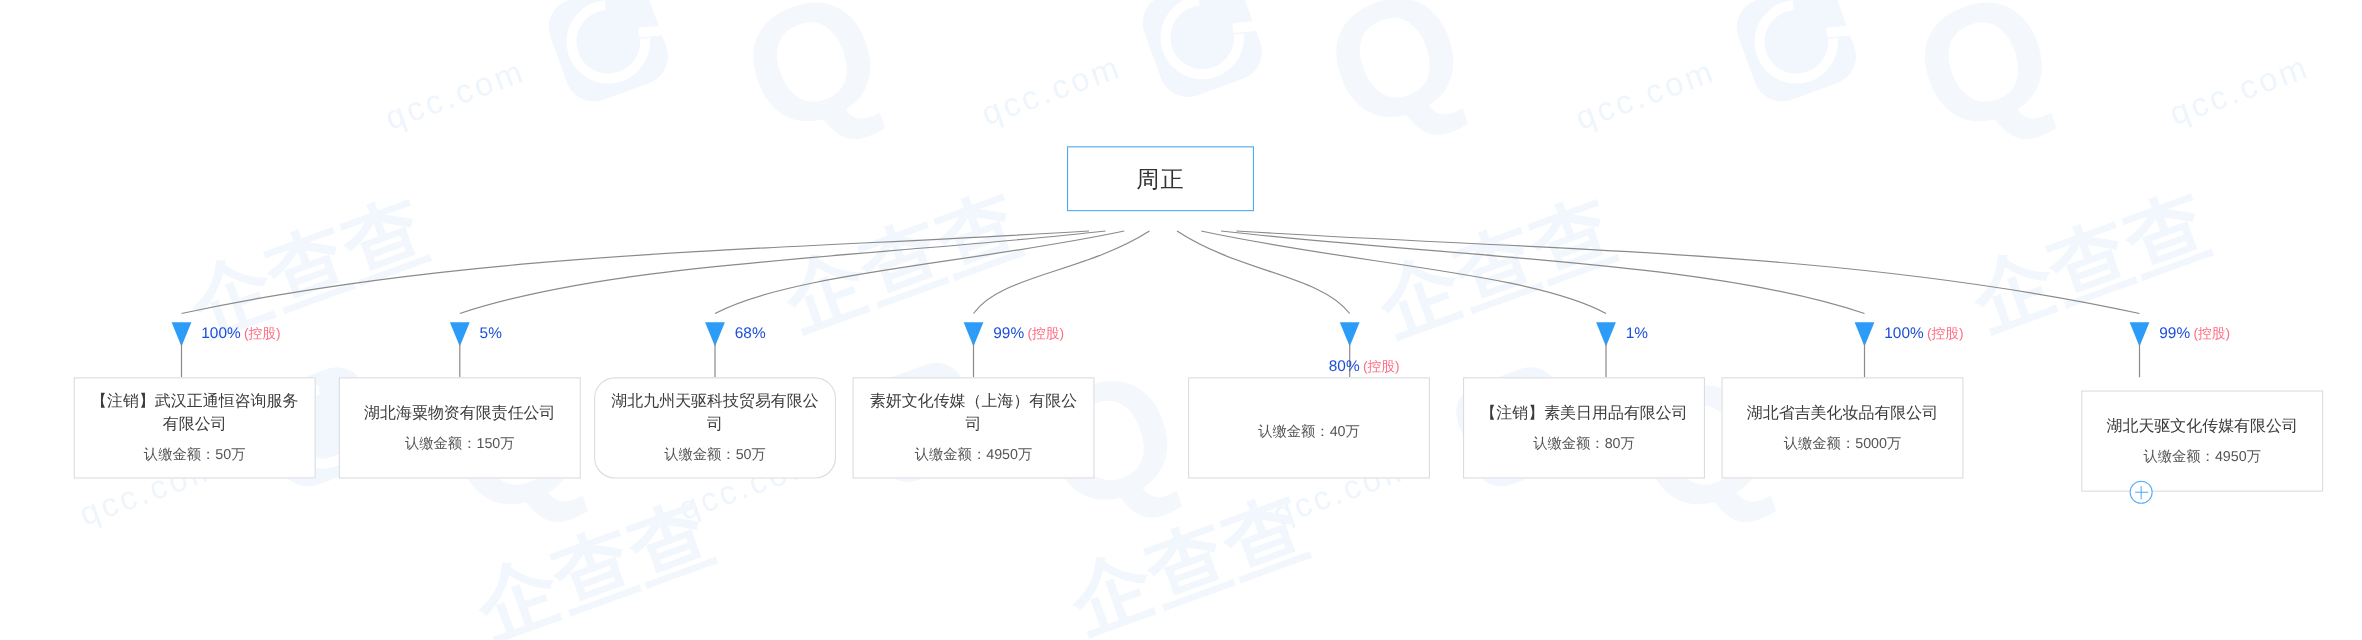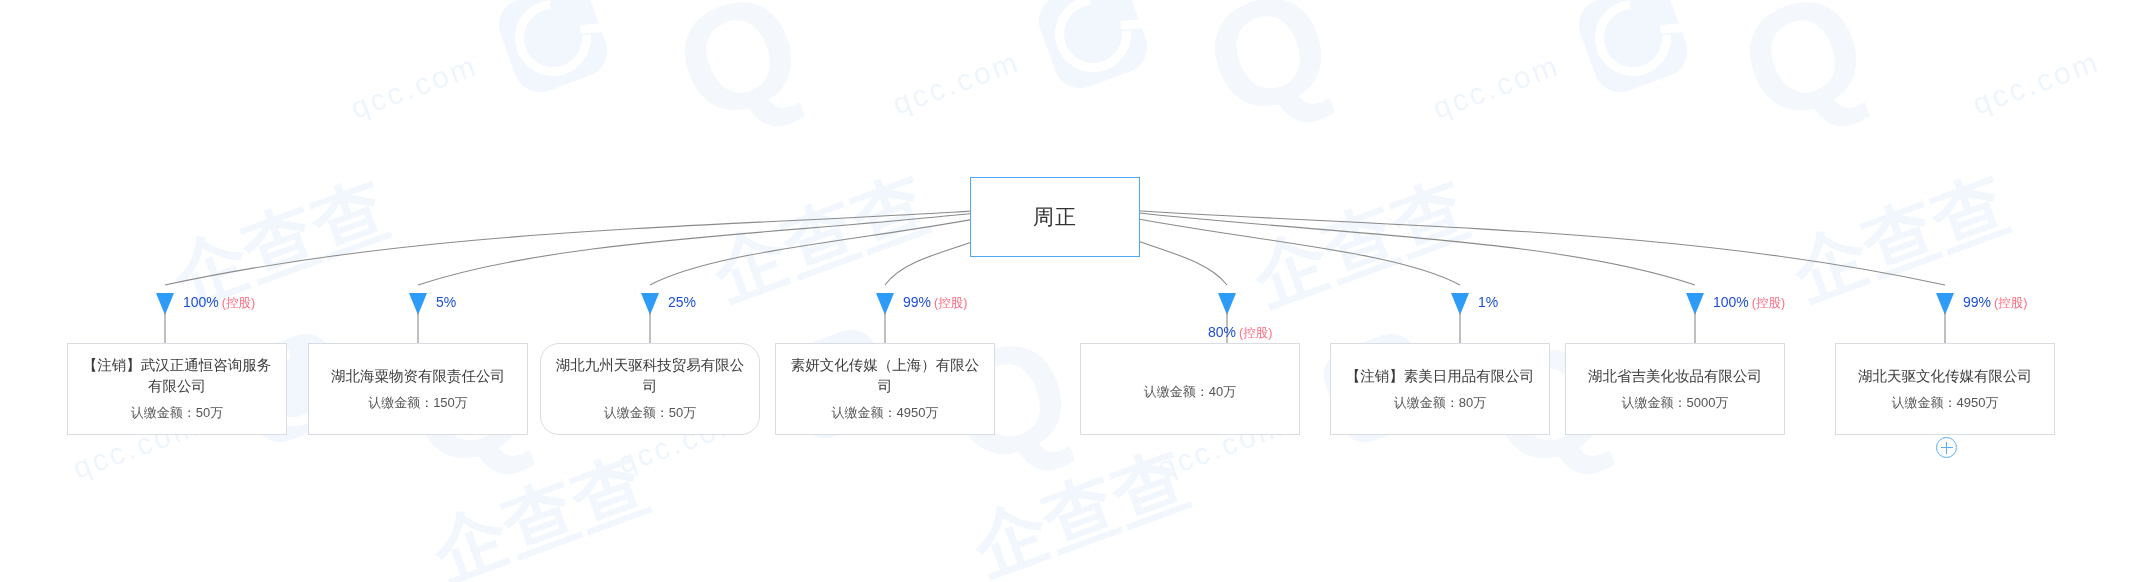--- a/index.html
+++ b/index.html
@@ -95,29 +95,28 @@
     z-index: 1;
     pointer-events: none;
   }
 
   
   .root-node {
     position: absolute;
     left: 970px;
     top: 133px;
     width: 170px;
-    height: 80px;
+    height: 59px;
     box-sizing: border-box;
     border: 1.6px solid #4FA8F5;
     background: #ffffff;
     display: flex;
     align-items: center;
     justify-content: center;
     z-index: 3;
-    margin-top: 44px;
   }
   .root-node .label {
     font-size: 21px;
     color: #333333;
     letter-spacing: 1px;
   }
 
   
   .child-node {
     position: absolute;
@@ -293,21 +292,21 @@
     <span class="label">周正</span>
   </div>
 
   <div class="pct-label" style="left:183px;">
     <span class="pct">100%</span><span class="ctrl">(控股)</span>
   </div>
   <div class="pct-label" style="left:436px;">
     <span class="pct">5%</span><span class="ctrl"></span>
   </div>
   <div class="pct-label" style="left:668px;">
-    <span class="pct">25%</span><span class="ctrl"></span>
+    <span class="pct">68%</span><span class="ctrl"></span>
   </div>
   <div class="pct-label" style="left:903px;">
     <span class="pct">99%</span><span class="ctrl">(控股)</span>
   </div>
   <div class="pct-label" style="left:1208px;margin-top:30px;">
     <span class="pct">80%</span><span class="ctrl">(控股)</span>
   </div>
   <div class="pct-label" style="left:1478px;">
     <span class="pct">1%</span><span class="ctrl"></span>
   </div>
@@ -338,21 +337,21 @@
     <div class="camount">认缴金额：40万</div>
   </div>
   <div class="child-node" style="left:1330px;">
     <div class="cname">【注销】素美日用品有限公司</div>
     <div class="camount">认缴金额：80万</div>
   </div>
   <div class="child-node" style="left:1565px;">
     <div class="cname">湖北省吉美化妆品有限公司</div>
     <div class="camount">认缴金额：5000万</div>
   </div>
-  <div class="child-node" style="left:1835px;">
+  <div class="child-node" style="left:1892px;margin-top:12px;">
     <div class="cname">湖北天驱文化传媒有限公司</div>
     <div class="camount">认缴金额：4950万</div>
   </div>
 
   <div class="expand-btn" style="left:1936px; top:437px;"></div>
 
 
 </div>
 
 </body></html>

